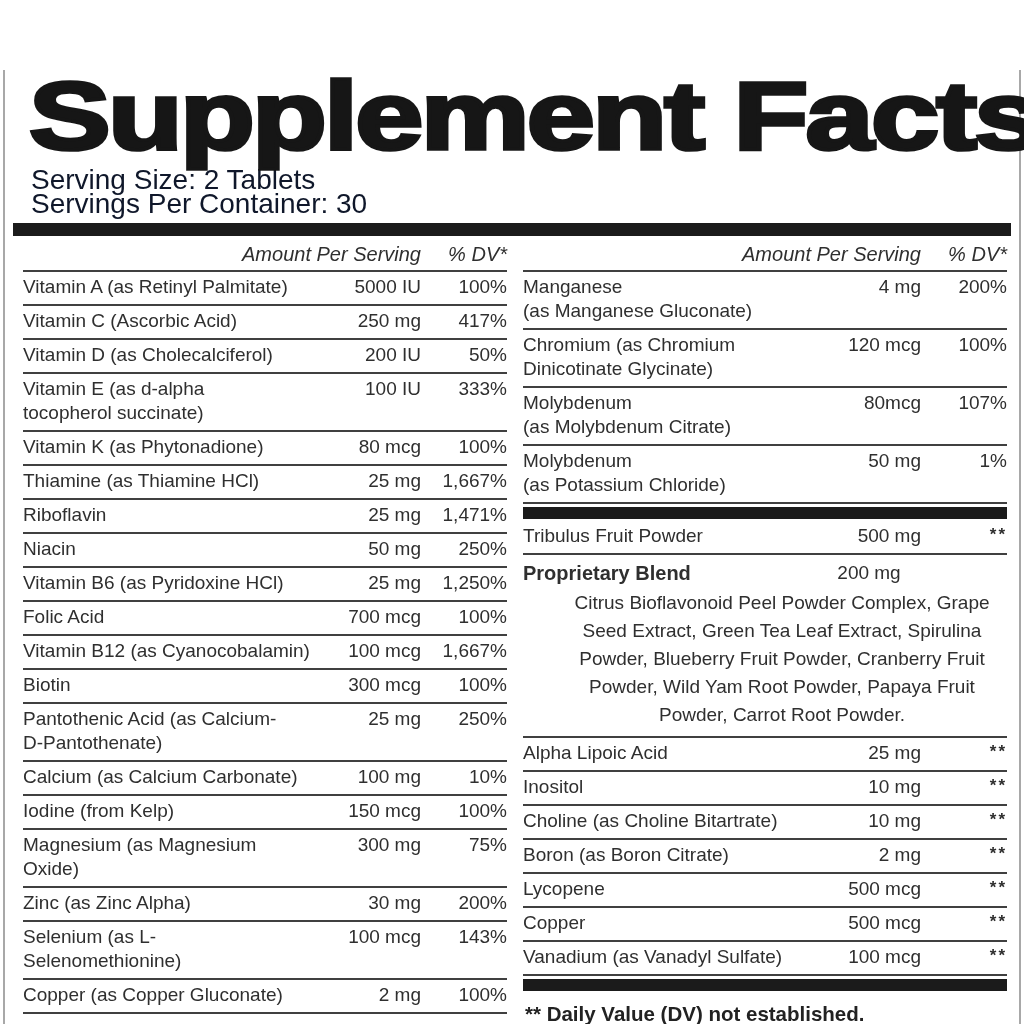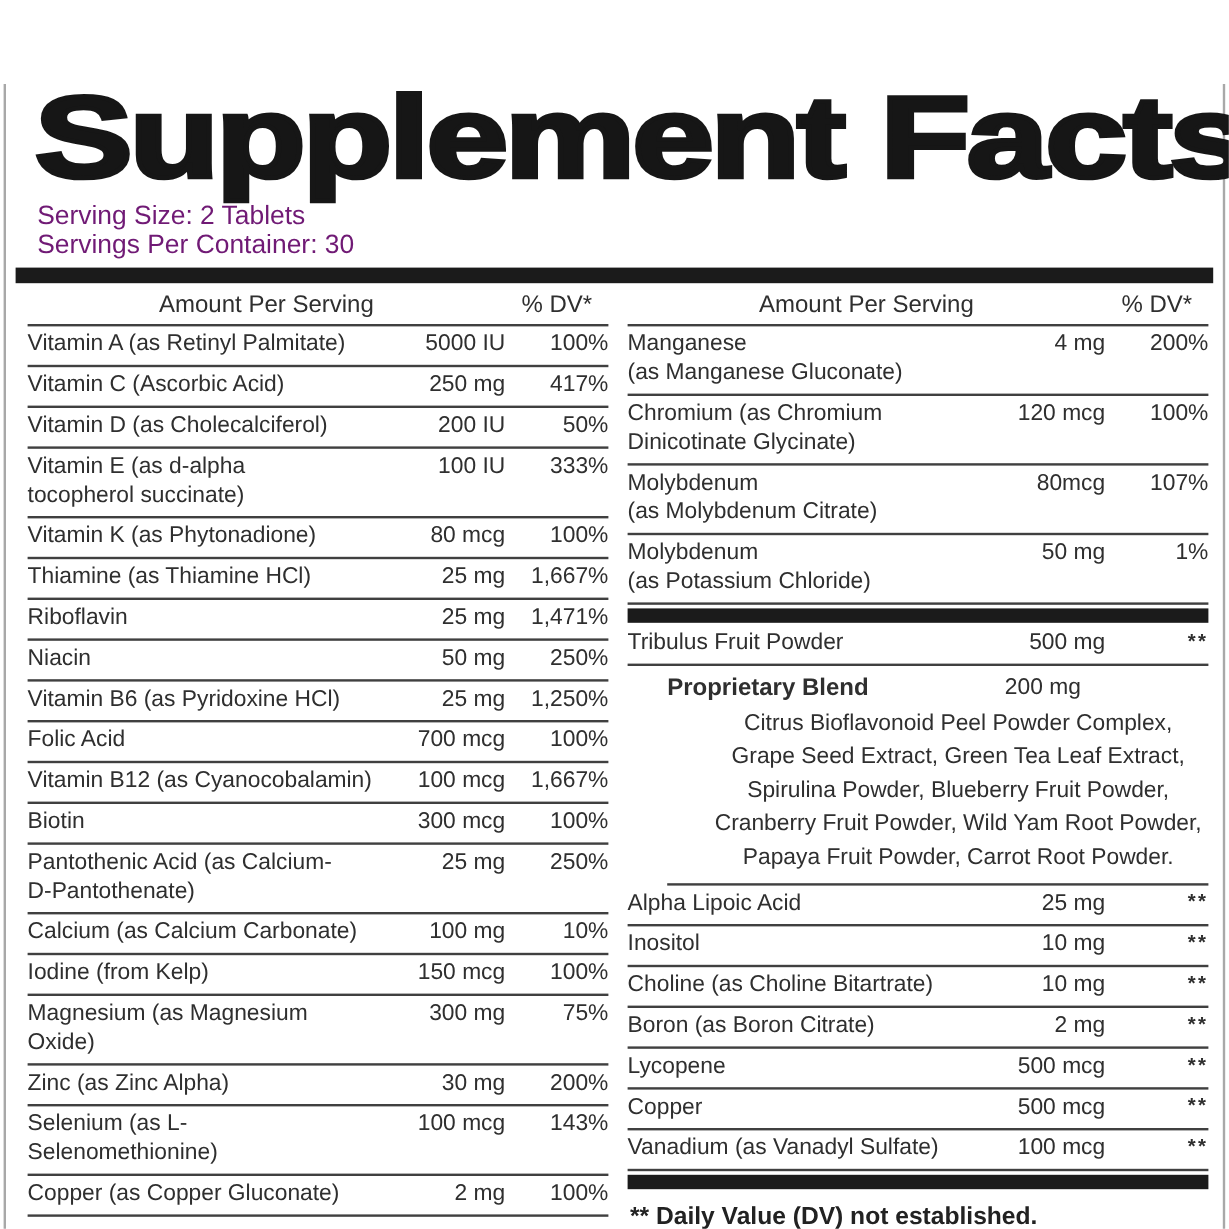--- a/index.html
+++ b/index.html
@@ -14,41 +14,41 @@
     border:2px solid #a8a8a8; border-top:none;
     padding:0 0 2px 0;
   }
   .title {
     font-weight:bold; font-size:90px; line-height:92px;
     letter-spacing:-2px; white-space:nowrap;
     color:#161616; -webkit-text-stroke:3.5px #161616;
     transform:scale(1.36,1.07); transform-origin:0 60%;
     margin:10px 0 2px 24px;
   }
-  .serving-block { margin:6px 0 0 26px; font-size:22px; line-height:23.5px; color:#701a75; }
+  .serving-block { margin:6px 0 0 26px; font-size:28px; line-height:23.5px; color:#0f172a; }
   .bar-full { height:13px; background:#1b1b1b; margin:8px 8px 0 8px; }
   .cols { display:flex; gap:16px; padding:0 12px 0 18px; }
   .col { flex:1; min-width:0; }
   .col-head {
     display:grid; grid-template-columns:1fr 86px;
     border-bottom:2px solid #404040; padding:7px 0 4px 0; font-size:20px;
   }
-  .col-head span { text-align:center; }
+  .col-head span { text-align:right;font-style:italic; }
   .s-row {
     display:grid; grid-template-columns:1fr 104px 86px;
     border-bottom:2px solid #404040;
     padding:3px 0 5px 0; font-size:19px; line-height:24px; align-items:start;
   }
   .cell-name { padding-right:4px; }
   .cell-amt, .cell-dv { text-align:right; }
   .dt, .ln2 { }
   .ln2 { display:block; }
   .ast { font-weight:bold; font-size:17px; letter-spacing:2px; position:relative; top:-1px; }
   .thick { height:12px; background:#1b1b1b; margin:3px 0 2px 0; }
-  .blend-wrap { border-bottom:2px solid #404040; padding-bottom:5px;margin-left:33px; }
+  .blend-wrap { border-bottom:2px solid #404040; padding-bottom:5px; }
   .blend-row {
     display:grid; grid-template-columns:1fr 104px 86px;
     padding:6px 0 2px 0; font-size:19px; line-height:24px;
   }
   .blend-row .cell-name { font-weight:bold; font-size:20px; }
   .blend-row .cell-amt { text-align:center; }
   .blend-desc { margin:2px 2px 2px 36px; font-size:19px; line-height:28px;text-align:center; }
   .dv-note { font-weight:bold; font-size:20.5px; padding:9px 0 10px 2px; color:#222; }
 </style>
 </head>

